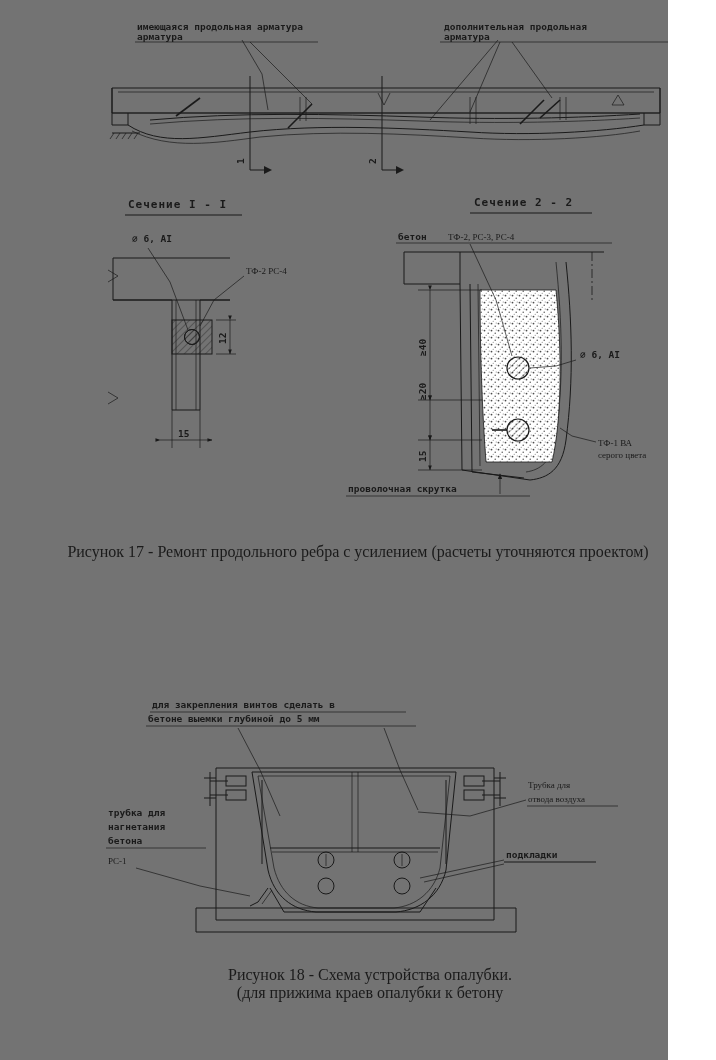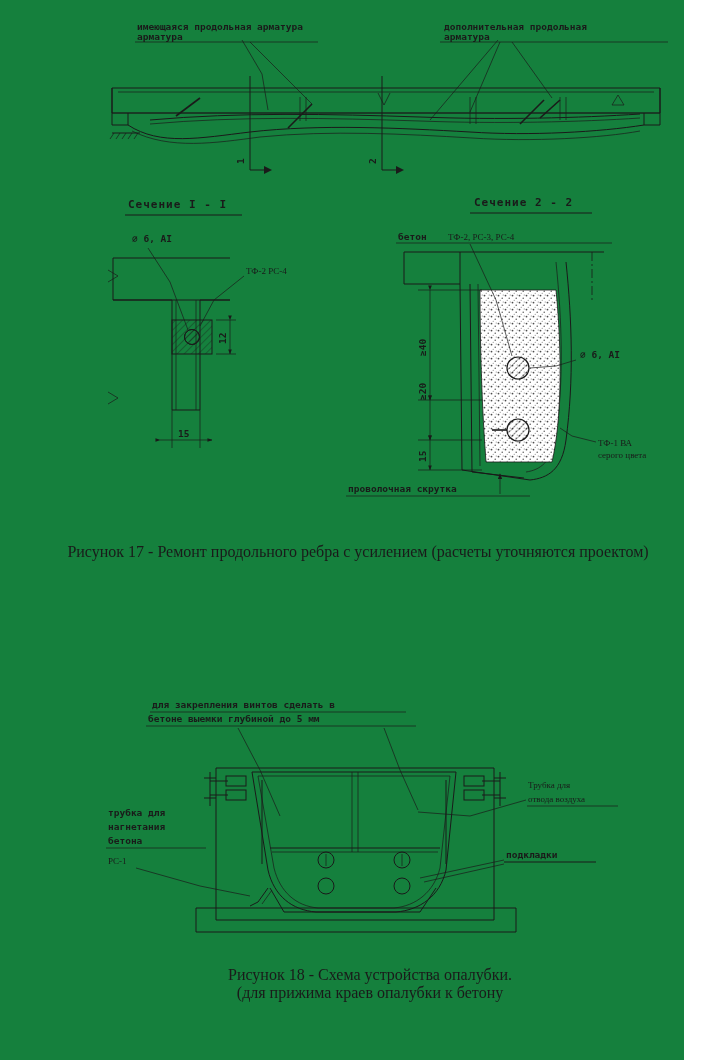--- a/index.html
+++ b/index.html
@@ -13,22 +13,21 @@
     position: relative;
     font-family: "Liberation Serif", serif;
     color: #1a1a1a;
     overflow: hidden;
   }
   .page {
     position: absolute;
     left: 0; top: 0;
     width: 668px;
     height: 1060px;
-    background: #15803d;
-    padding-left: 16px;
+    background: #737373;
   }
   .fig {
     position: absolute;
     left: 0;
     width: 716px;
   }
   #figure-17 { top: 0; height: 530px; }
   #figure-18 { top: 620px; height: 440px; }
 
   .caption {

